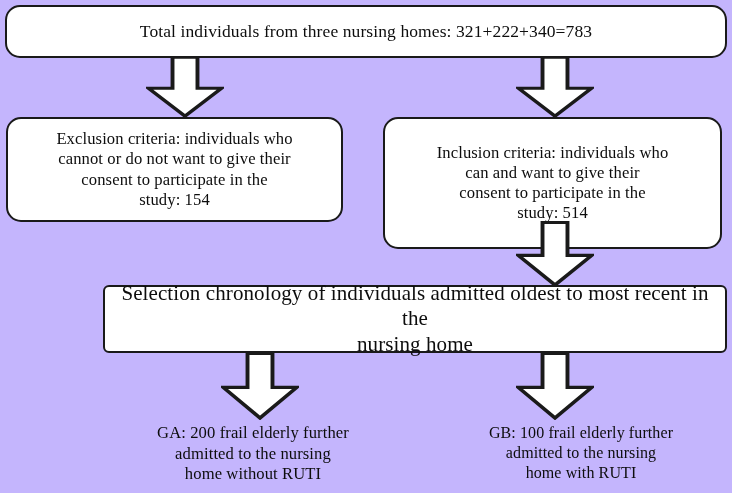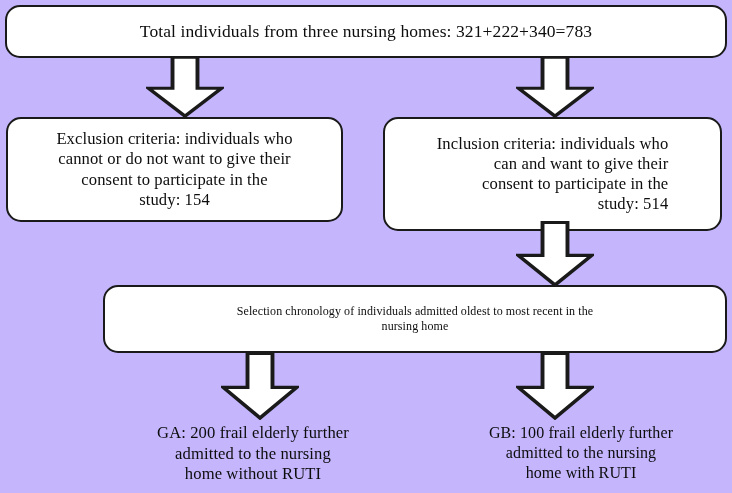--- a/index.html
+++ b/index.html
@@ -56,24 +56,24 @@
     stroke: #1a1a1a;
     stroke-width: 5;
     stroke-linejoin: miter;
   }
 
   
   #box-total      { left: 5px;   top: 5px;   width: 722px; height: 53px;  font-size: 17.5px; }
 
   
   #box-exclusion  { left: 6px;   top: 117px; width: 337px; height: 105px; font-size: 16.6px; }
-  #box-inclusion  { left: 383px; top: 117px; width: 339px; height: 114px; font-size: 16.6px; text-align: right; }
+  #box-inclusion  { left: 383px; top: 117px; width: 339px; height: 132px; font-size: 16.6px; }
 
   
-  #box-selection  { left: 103px; top: 285px; width: 624px; height: 68px;  font-size: 12px; }
+  #box-selection  { left: 103px; top: 285px; width: 624px; height: 68px;  font-size: 21px; border-radius: 6px; }
 
   
   #label-ga       { left: 112px; top: 423px; width: 282px; font-size: 16.6px; }
   #label-gb       { left: 440px; top: 423px; width: 282px; font-size: 16px; }
 
   
   #arrow-total-exclusion { left: 146px; top: 56px;  width: 78px; height: 62px; }
   #arrow-total-inclusion { left: 516px; top: 56px;  width: 78px; height: 62px; }
   #arrow-inclusion-selection { left: 516px; top: 221px; width: 78px; height: 66px; }
   #arrow-selection-ga    { left: 221px; top: 352px; width: 78px; height: 68px; }

